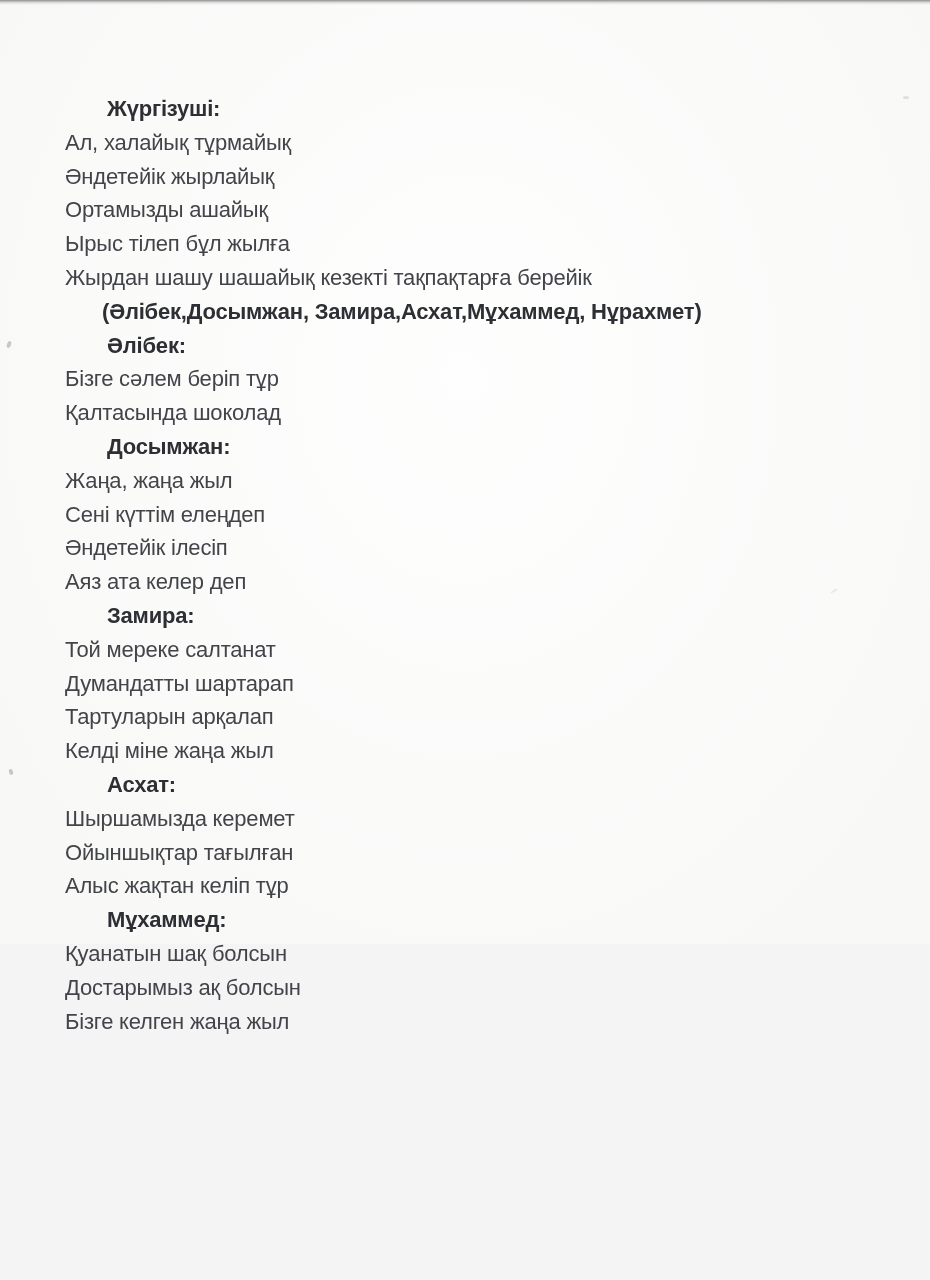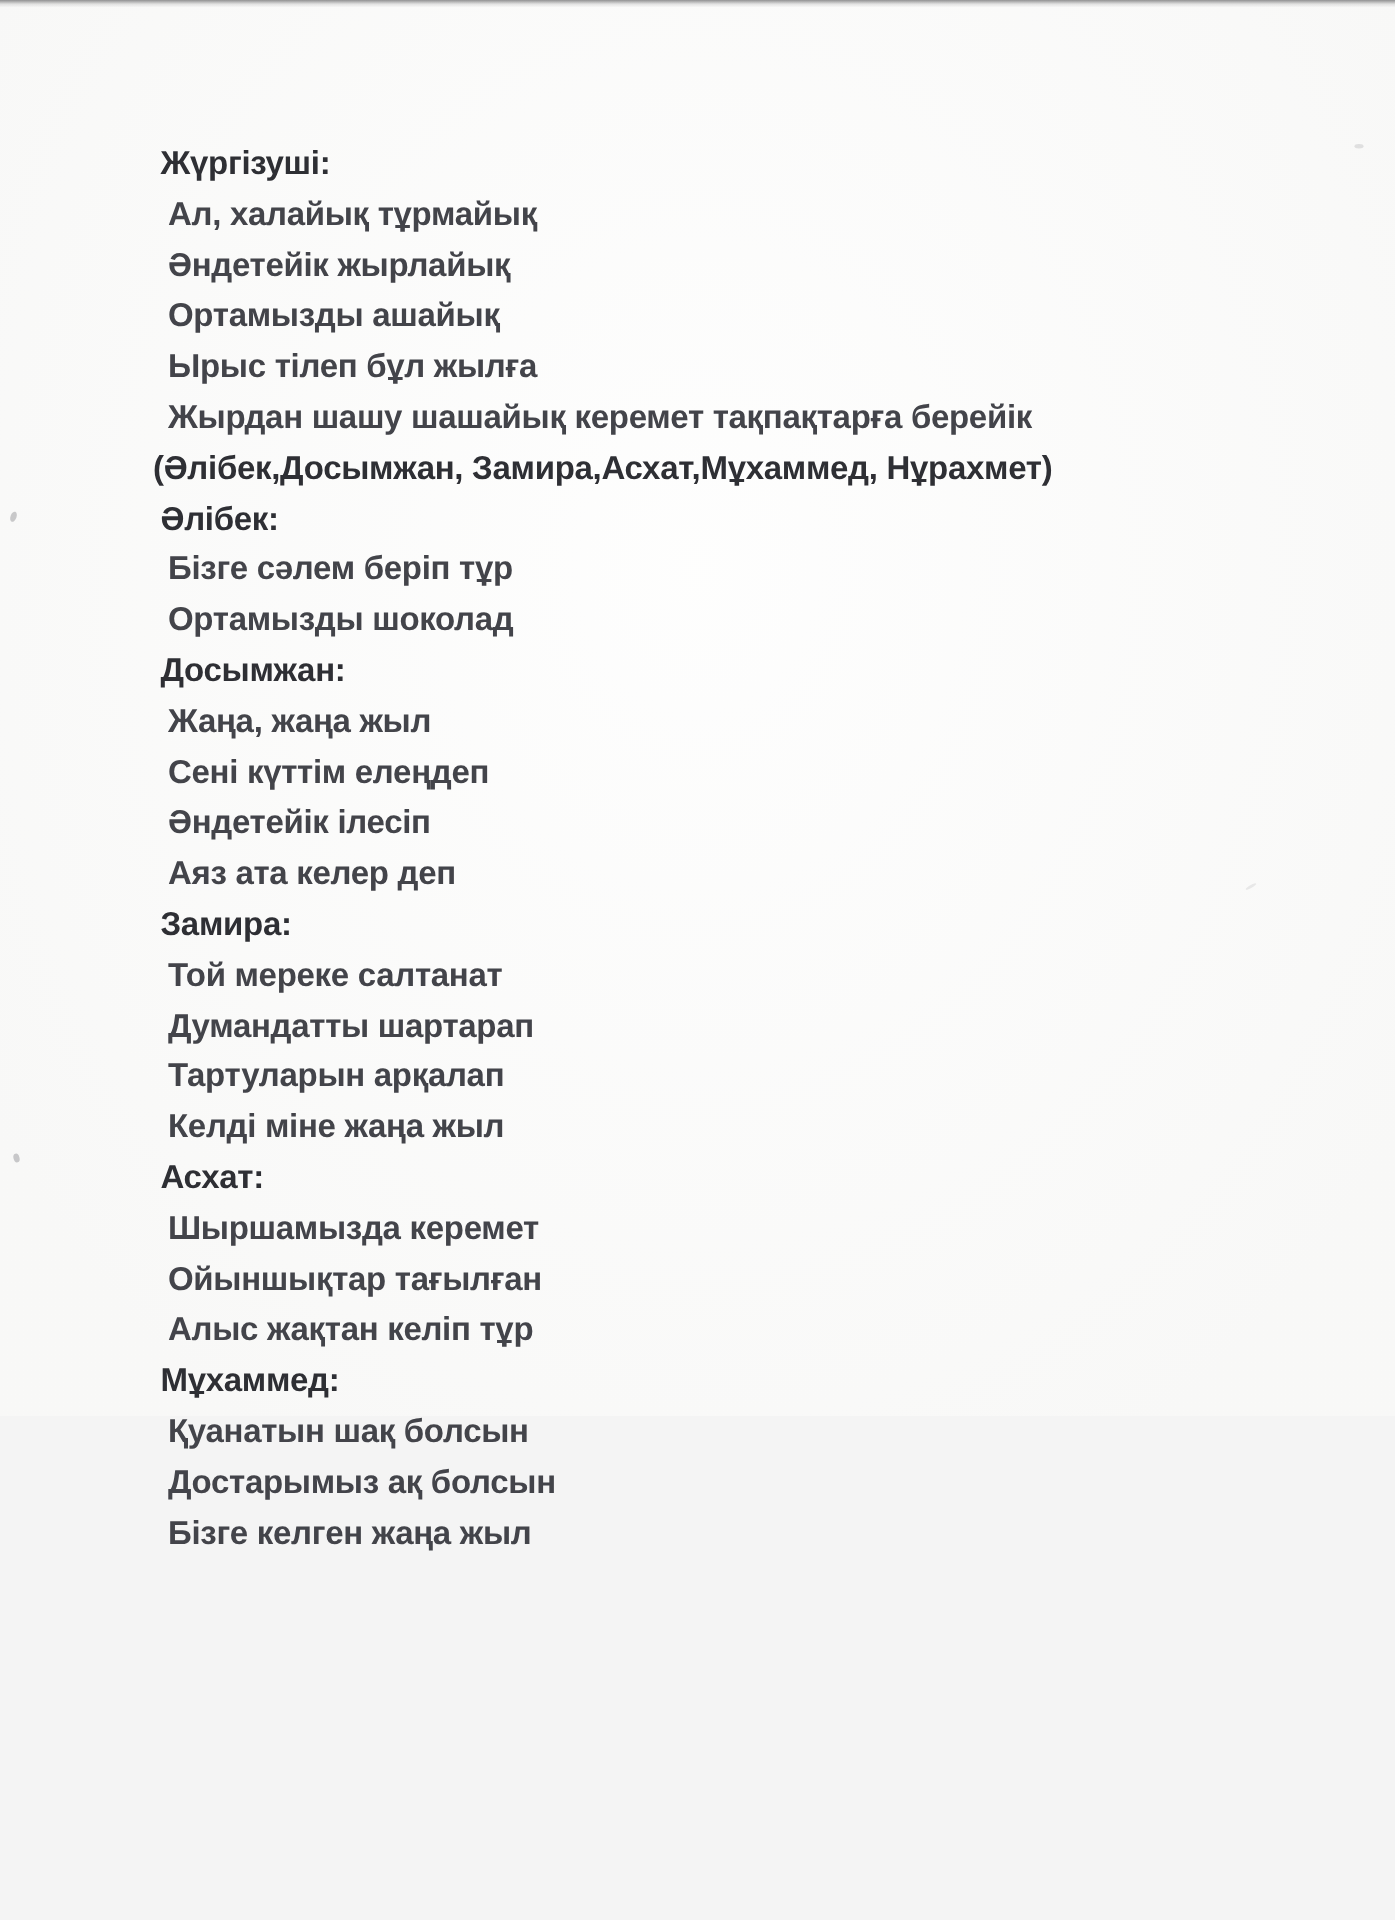--- a/index.html
+++ b/index.html
@@ -42,23 +42,23 @@
   .speck-4 { left: 830px; top: 590px; width: 8px; height: 2px; opacity: .35; transform: rotate(-30deg); }
 
   .textcol p {
     margin: 0;
     font-size: 22px;
     line-height: 33.8px;
     letter-spacing: -0.2px;
     white-space: pre;
   }
   .line {
-    padding-left: 112px;
+    padding-left: 65px;
     color: #43444a;
-    font-weight: 700;
+    font-weight: 400;
   }
   .speaker {
     padding-left: 107px;
     color: #2e2f34;
     font-weight: 700;
   }
   .cast {
     padding-left: 102px;
     color: #2e2f34;
     font-weight: 700;
@@ -73,25 +73,25 @@
   <div class="scan-speck speck-2"></div>
   <div class="scan-speck speck-3"></div>
   <div class="scan-speck speck-4"></div>
 
   <div class="textcol" id="textcol">
       <p class="speaker">Жүргізуші:</p>
       <p class="line">Ал, халайық тұрмайық</p>
       <p class="line">Әндетейік жырлайық</p>
       <p class="line">Ортамызды ашайық</p>
       <p class="line">Ырыс тілеп бұл жылға</p>
-      <p class="line">Жырдан шашу шашайық керемет тақпақтарға берейік</p>
+      <p class="line">Жырдан шашу шашайық кезекті тақпақтарға берейік</p>
       <p class="cast">(Әлібек,Досымжан, Замира,Асхат,Мұхаммед, Нұрахмет)</p>
       <p class="speaker">Әлібек:</p>
       <p class="line">Бізге сәлем беріп тұр</p>
-      <p class="line">Ортамызды шоколад</p>
+      <p class="line">Қалтасында шоколад</p>
       <p class="speaker">Досымжан:</p>
       <p class="line">Жаңа, жаңа жыл</p>
       <p class="line">Сені күттім елеңдеп</p>
       <p class="line">Әндетейік ілесіп</p>
       <p class="line">Аяз ата келер деп</p>
       <p class="speaker">Замира:</p>
       <p class="line">Той мереке салтанат</p>
       <p class="line">Думандатты шартарап</p>
       <p class="line">Тартуларын арқалап</p>
       <p class="line">Келді міне жаңа жыл</p>

